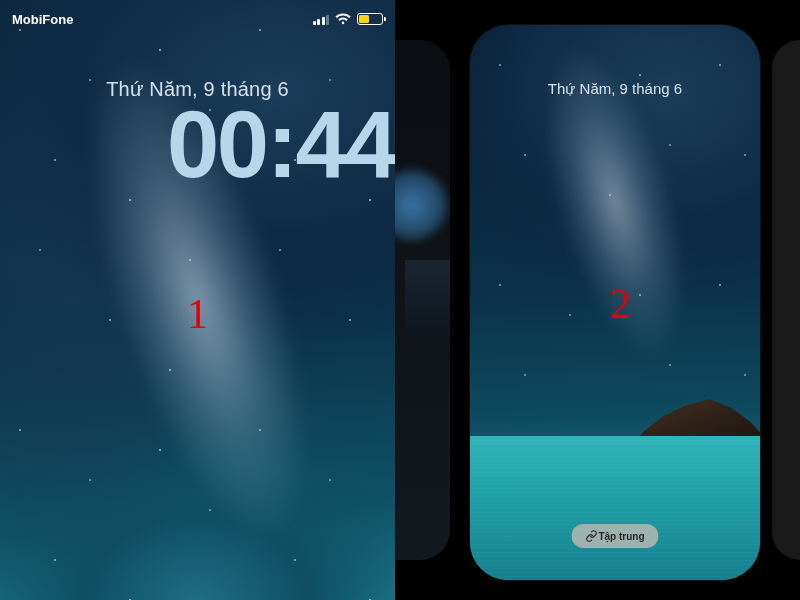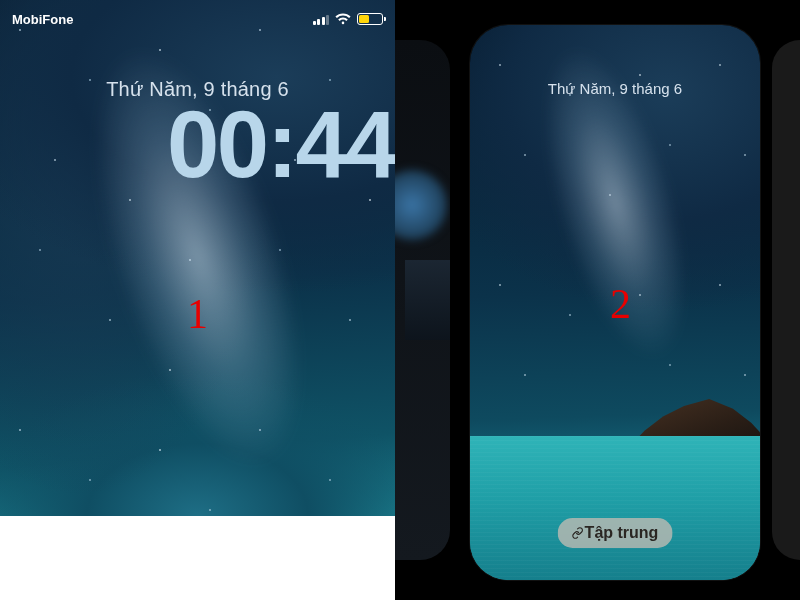--- a/index.html
+++ b/index.html
@@ -3,21 +3,21 @@
 <meta charset="utf-8">
 <style>
   * { margin: 0; padding: 0; box-sizing: border-box; }
   html, body { width: 800px; height: 600px; overflow: hidden; font-family: -apple-system, "Helvetica Neue", Arial, sans-serif; }
   body { background: #fff; display: flex; }
 
   
   .left {
     position: relative;
     width: 395px;
-    height: 516px;
+    height: 600px;
     overflow: hidden;
     background:
       radial-gradient(ellipse 130% 60% at 70% 15%, #1b3d59 0%, #0f2a44 40%, transparent 70%),
       radial-gradient(ellipse 90% 120% at 20% 30%, #173953 0%, transparent 55%),
       radial-gradient(ellipse 80% 40% at 50% 100%, #1e6e85 0%, #0f4e63 35%, transparent 70%),
       linear-gradient(175deg, #05182a 0%, #082439 25%, #0b324a 55%, #0f5366 85%, #1a7a8a 100%);
   }
   
   .stars {
     position: absolute; inset: 0;
@@ -131,21 +131,21 @@
   .card-date{ position:absolute; top:55px; left:0; right:0; text-align:center;
     color:rgba(230,240,250,.92); font-size:15px; font-weight:500; }
   .card-time{ position:absolute; top:72px; left:0; right:0; text-align:center;
     color:#b8d6ea; font-size:59px; font-weight:700; letter-spacing:-1.5px; line-height:1; }
 
   .focus-pill{
     position:absolute; bottom:32px; left:50%; transform:translateX(-50%);
     display:flex; align-items:center; gap:1px;
     padding:6px 14px; border-radius:16px;
     background:rgba(200,190,180,.75); backdrop-filter:blur(2px);
-    color:#2a2622; font-size:16px; font-weight:600;
+    color:#2a2622; font-size:10px; font-weight:600;
   }
 
   .right .step-num{ top:280px; left:215px; }
 </style>
 </head>
 <body>
 
 <div class="left">
   <div class="stars"></div>
   <div class="milkyway"></div>

